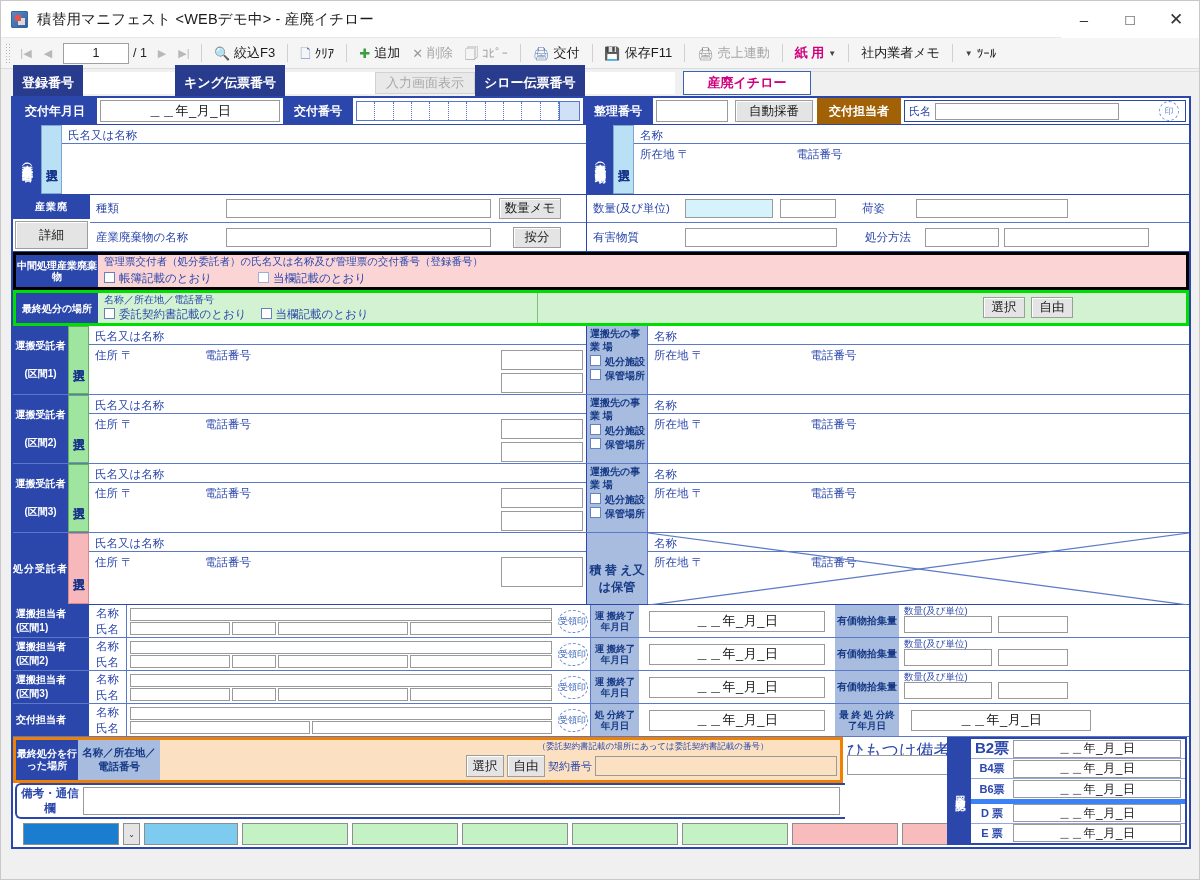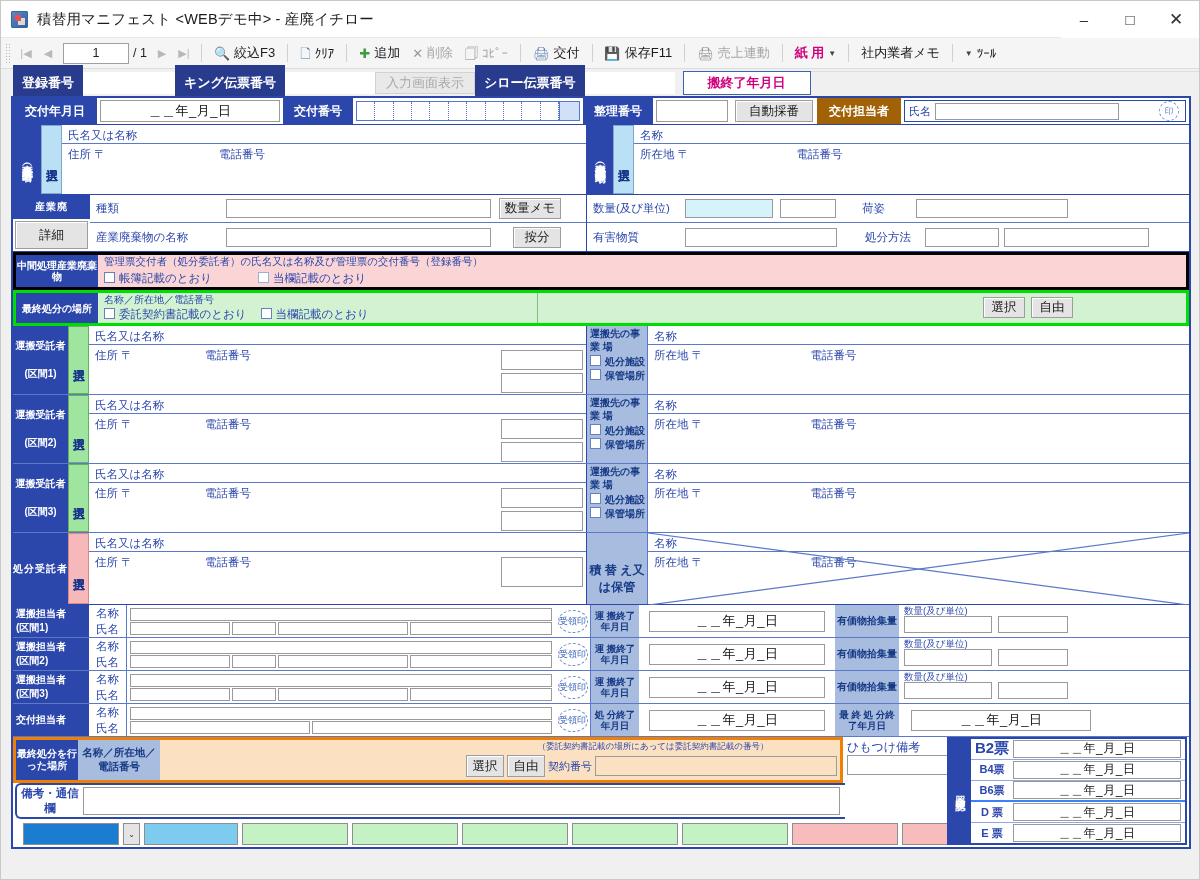--- a/index.html
+++ b/index.html
@@ -318,21 +318,21 @@
   </div>
 
   <div class="tagrow">
     <div class="bluetag">登録番号</div>
     <div class="tagfield" style="width:92px"></div>
     <div class="bluetag">キング伝票番号</div>
     <div class="tagfield" style="width:90px"></div>
     <div class="graybtn">入力画面表示</div>
     <div class="bluetag">シロー伝票番号</div>
     <div class="tagfield" style="width:90px"></div>
-    <div class="tabbtn">搬終了年月日</div>
+    <div class="tabbtn">産廃イチロー</div>
     <div class="tabrest"></div>
   </div>
 
   <div class="form">
 
     <div class="toprow">
       <div class="cap" style="width:84px">交付年月日</div>
       <div class="datefield" style="width:180px">＿＿年_月_日</div>
       <div class="cap" style="width:70px">交付番号</div>
       <div class="ime-grid" style="width:224px">
@@ -358,24 +358,20 @@
         <div style="flex:1;height:17px;border:1px solid #9a9a9a;background:#fff;margin-right:40px"></div>
         <div class="seal" style="margin-right:6px">印</div>
       </div>
     </div>
 
     <div class="r" style="height:70px;border-bottom:1px solid #2b47ab">
       <div class="vside" style="width:28px">事業者（排出者）</div>
       <div class="selbtn-v sel-blue" style="width:21px">選択</div>
       <div class="vstack" style="width:525px;border-right:1px solid #2b47ab">
         <div class="hline" style="height:19px;padding:3px 0 0 6px">氏名又は名称</div>
-        <div style="flex:1;position:relative;padding:3px 0 0 6px">
-          <span>住所  〒</span>
-          <span style="margin-left:110px">電話番号</span>
-        </div>
       </div>
       <div class="vside" style="width:26px">事業場（排出事業場）</div>
       <div class="selbtn-v sel-blue" style="width:21px">選択</div>
       <div class="vstack" style="flex:1">
         <div class="hline" style="height:19px;padding:3px 0 0 6px">名称</div>
         <div style="flex:1;padding:3px 0 0 6px">
           <span>所在地 〒</span>
           <span style="margin-left:104px">電話番号</span>
         </div>
       </div>
@@ -703,21 +699,21 @@
           <div style="flex:1;display:flex;align-items:center;gap:3px;padding:0 3px 2px 0">
             <div class="btn3d" style="width:38px;height:22px">選択</div>
             <div class="btn3d" style="width:38px;height:22px">自由</div>
             <span style="font-size:11px">契約番号</span>
             <div class="cellbox" style="flex:1;height:20px;background:#fbe0c2"></div>
           </div>
         </div>
       </div>
 
       <div class="vstack" style="width:130px;padding:2px 4px">
-        <div style="font-size:12px;height:16px">ひもつけ備考</div>
+        <div style="font-size:17px;height:16px">ひもつけ備考</div>
         <div class="cellbox" style="height:20px"></div>
       </div>
 
       <div style="flex:1;position:relative"></div>
     </div>
 
     <div class="r" style="height:38px">
       <div style="width:830px;display:flex;align-items:center;border:2px solid #2b47ab;border-right:none;border-radius:6px 0 0 6px;margin-left:2px;height:36px">
         <div style="width:66px;text-align:center;font-size:11.5px;font-weight:bold">備考・通信欄</div>
         <div class="cellbox" style="flex:1;height:28px;margin-right:5px"></div>
@@ -742,21 +738,21 @@
       <div style="width:22px;background:#2b47ab;color:#fff;font-size:10px;font-weight:bold;display:flex;align-items:center;justify-content:center;writing-mode:vertical-rl;text-orientation:upright;letter-spacing:2px">照合確認</div>
       <div class="vstack" style="flex:1">
         <div style="flex:1;display:flex;align-items:center;border-bottom:1px solid #8fa9e0">
           <div style="width:42px;text-align:center;font-size:15px;font-weight:bold">B2票</div>
           <div class="datebox" style="flex:1;height:18px;margin-right:4px;font-size:12px">＿＿年_月_日</div>
         </div>
         <div style="flex:1;display:flex;align-items:center;border-bottom:1px solid #8fa9e0">
           <div style="width:42px;text-align:center;font-size:11px;font-weight:bold">B4票</div>
           <div class="datebox" style="flex:1;height:18px;margin-right:4px;font-size:12px">＿＿年_月_日</div>
         </div>
-        <div style="flex:1;display:flex;align-items:center;border-bottom:2px solid #3b82f6">
+        <div style="flex:1;display:flex;align-items:center;border-bottom:5px solid #3b82f6">
           <div style="width:42px;text-align:center;font-size:11px;font-weight:bold">B6票</div>
           <div class="datebox" style="flex:1;height:18px;margin-right:4px;font-size:12px">＿＿年_月_日</div>
         </div>
         <div style="flex:1;display:flex;align-items:center;border-bottom:1px solid #8fa9e0">
           <div style="width:42px;text-align:center;font-size:11px;font-weight:bold">D 票</div>
           <div class="datebox" style="flex:1;height:18px;margin-right:4px;font-size:12px">＿＿年_月_日</div>
         </div>
         <div style="flex:1;display:flex;align-items:center">
           <div style="width:42px;text-align:center;font-size:11px;font-weight:bold">E 票</div>
           <div class="datebox" style="flex:1;height:18px;margin-right:4px;font-size:12px">＿＿年_月_日</div>

